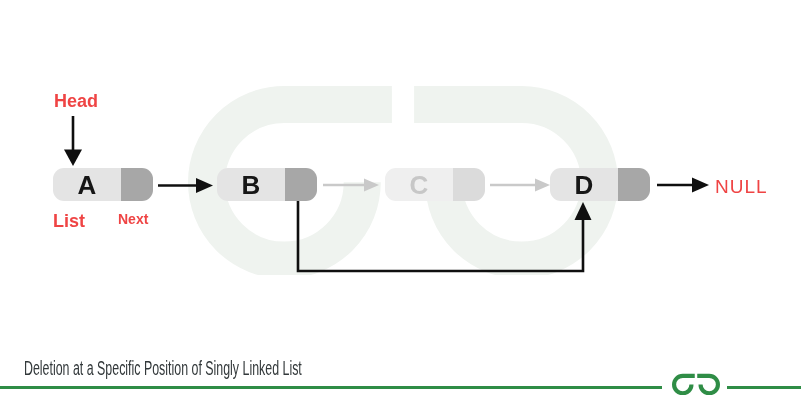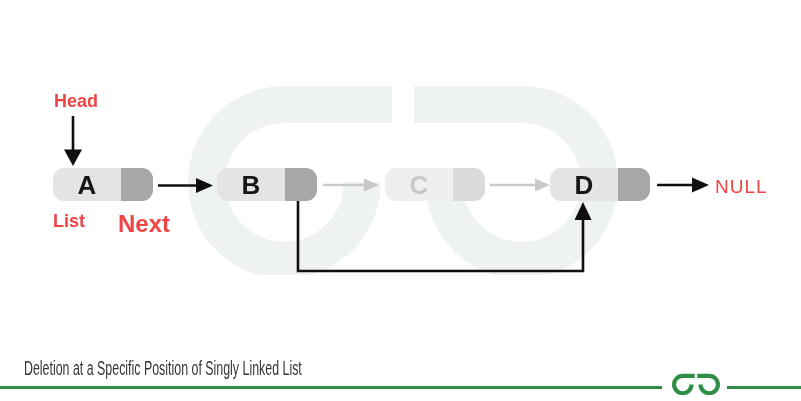--- a/index.html
+++ b/index.html
@@ -24,21 +24,21 @@
         background:#e4e4e4;font-size:26px;font-weight:600;color:#161616;line-height:1;}
   .node .next-cell{flex:1;background:#a7a7a7;}
   .node.faded .data-cell{background:#efefef;color:#c7c7c7;}
   .node.faded .next-cell{background:#dbdbdb;}
   #node-a{left:53px;} #node-b{left:217px;} #node-c{left:385px;} #node-d{left:550px;}
 
   
   .lbl{position:absolute;color:#ef4444;font-weight:600;line-height:1;white-space:nowrap;}
   #head-label{left:54px;top:92px;font-size:18px;}
   #data-label{left:53px;top:212px;font-size:18px;}
-  #next-label{left:118px;top:212px;font-size:24px;}
+  #next-label{left:118px;top:212px;font-size:14px;}
   #null-label{left:715px;top:177px;font-size:19px;font-weight:400;letter-spacing:1px;}
 
   
   .caption{position:absolute;left:24px;top:357px;font-size:20px;font-weight:500;
         color:#32383a;white-space:nowrap;transform:scaleX(0.62);transform-origin:left center;}
   .rule{position:absolute;top:386px;height:3px;background:#2f8d46;}
   .rule.left{left:0;width:662px;}
   .rule.right{left:727px;width:74px;}
   .logo{position:absolute;left:672px;top:365px;}
 </style>

